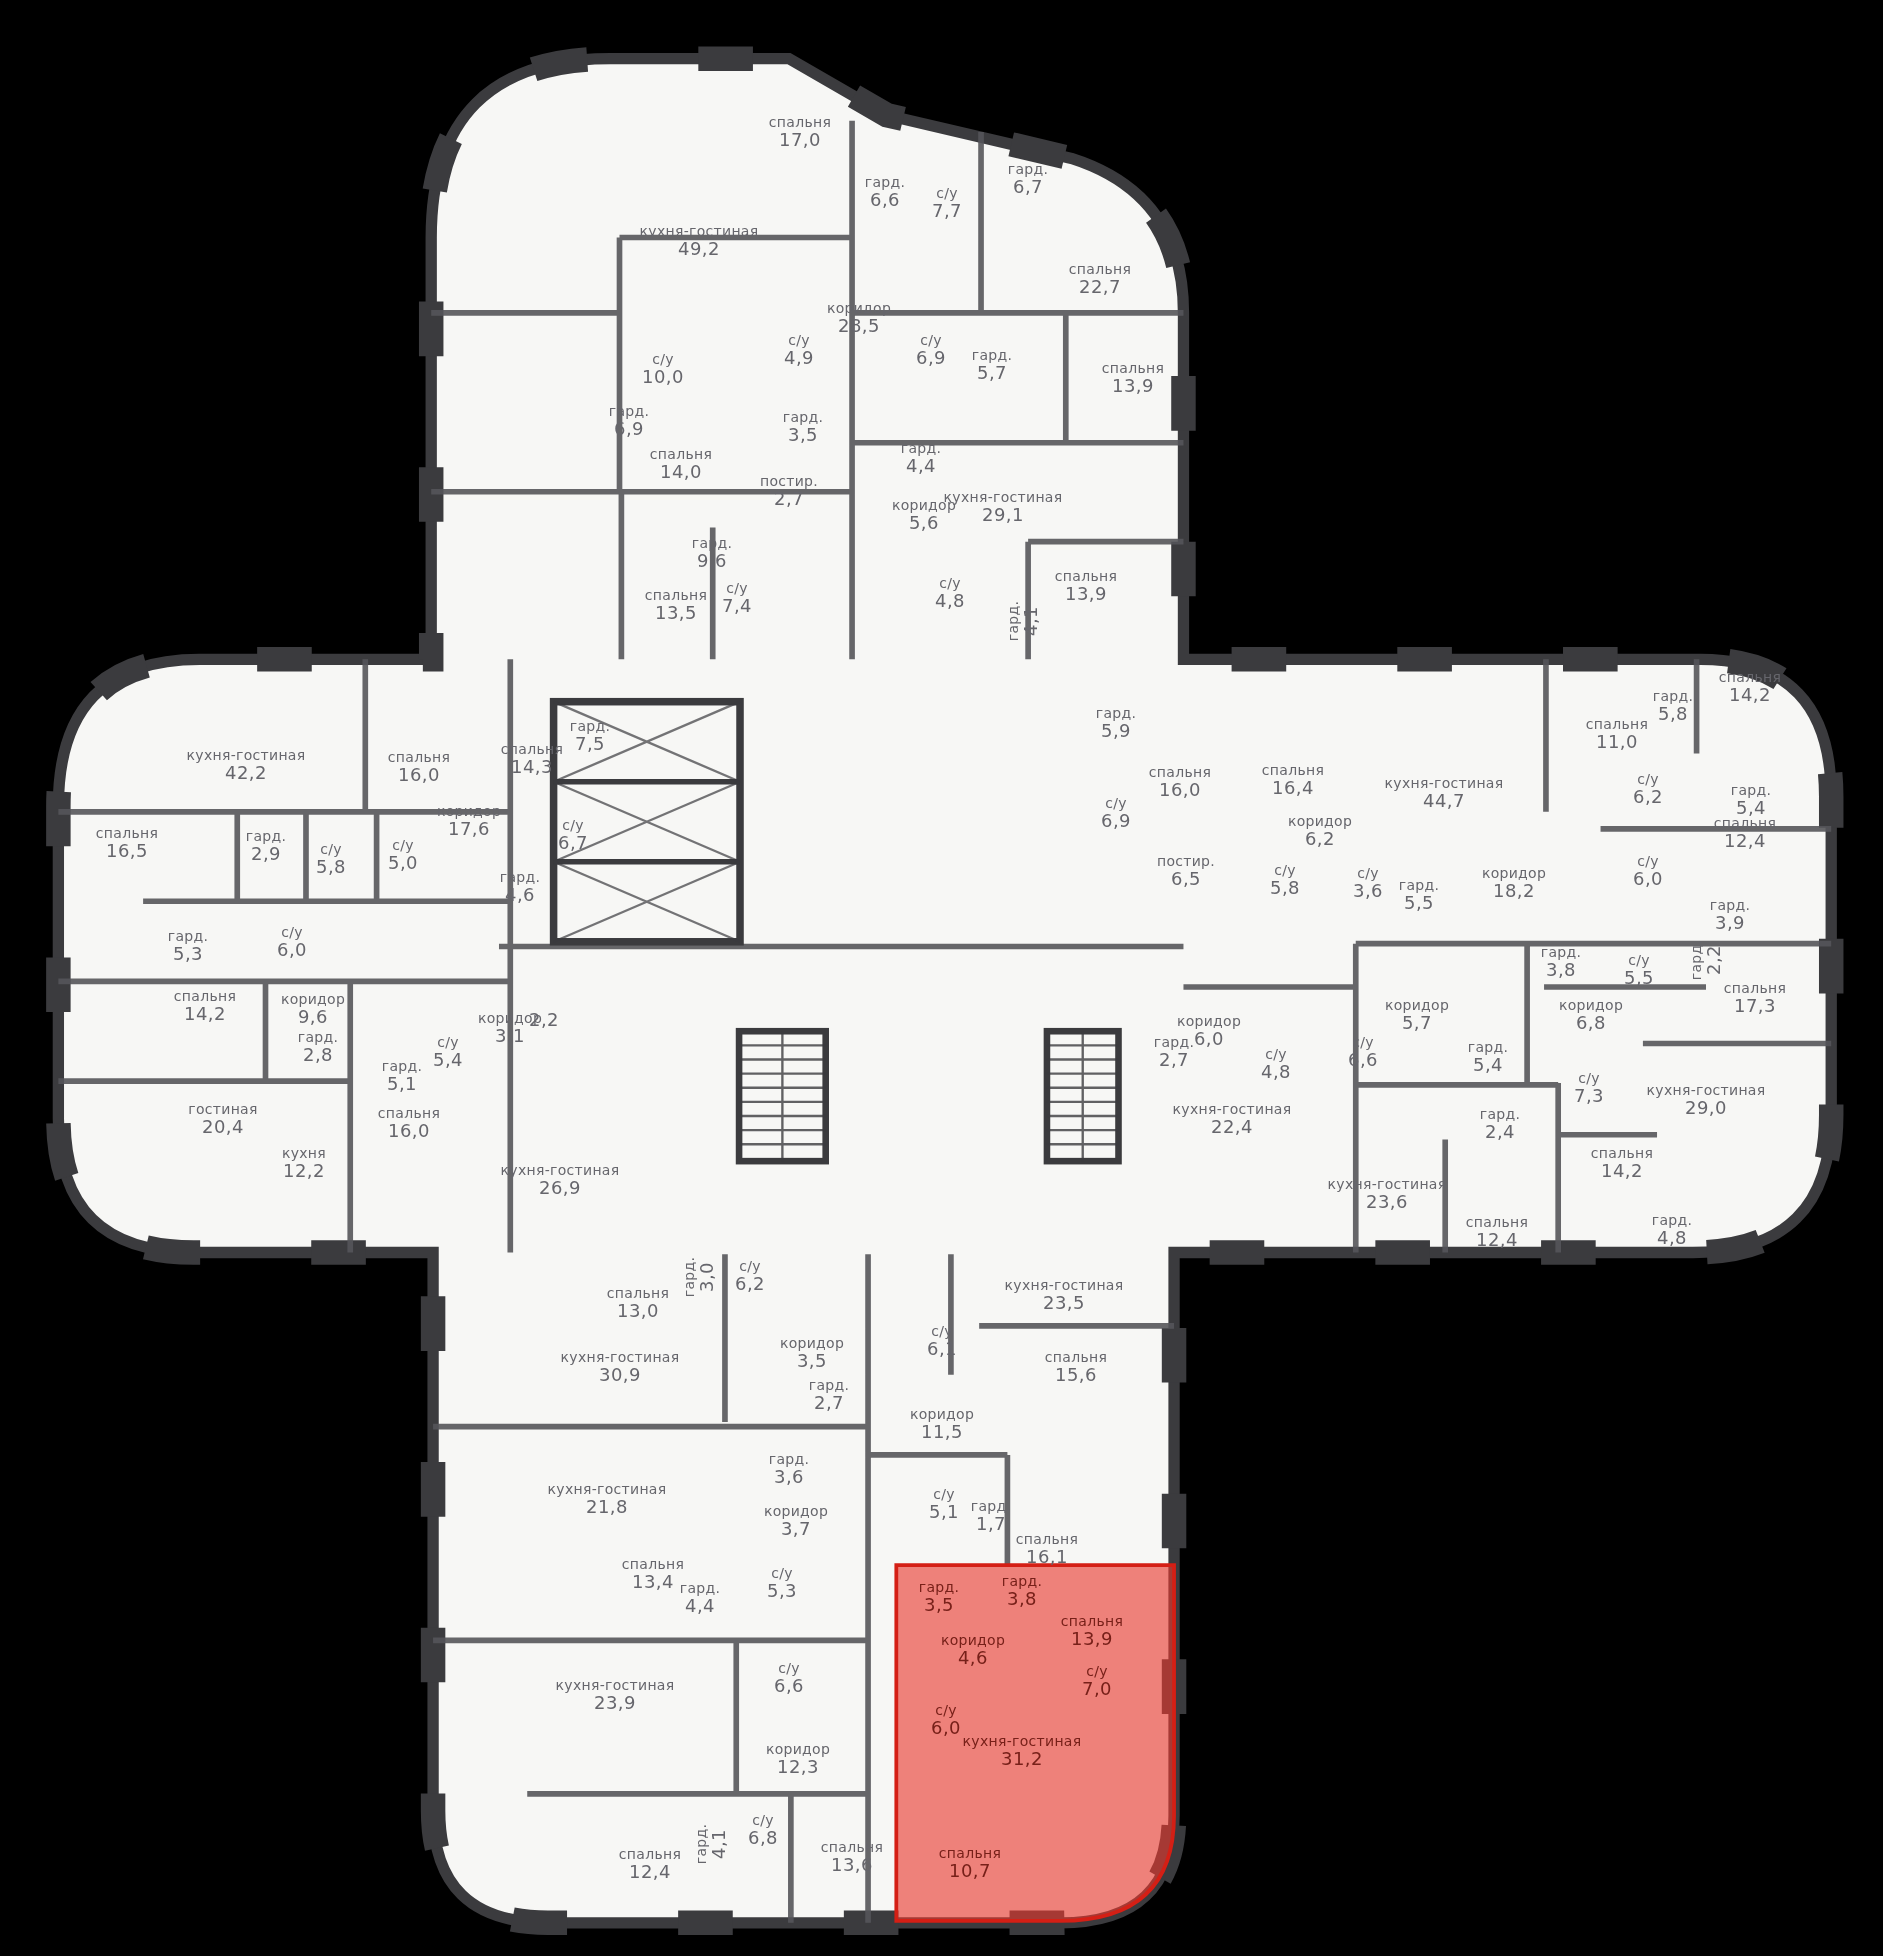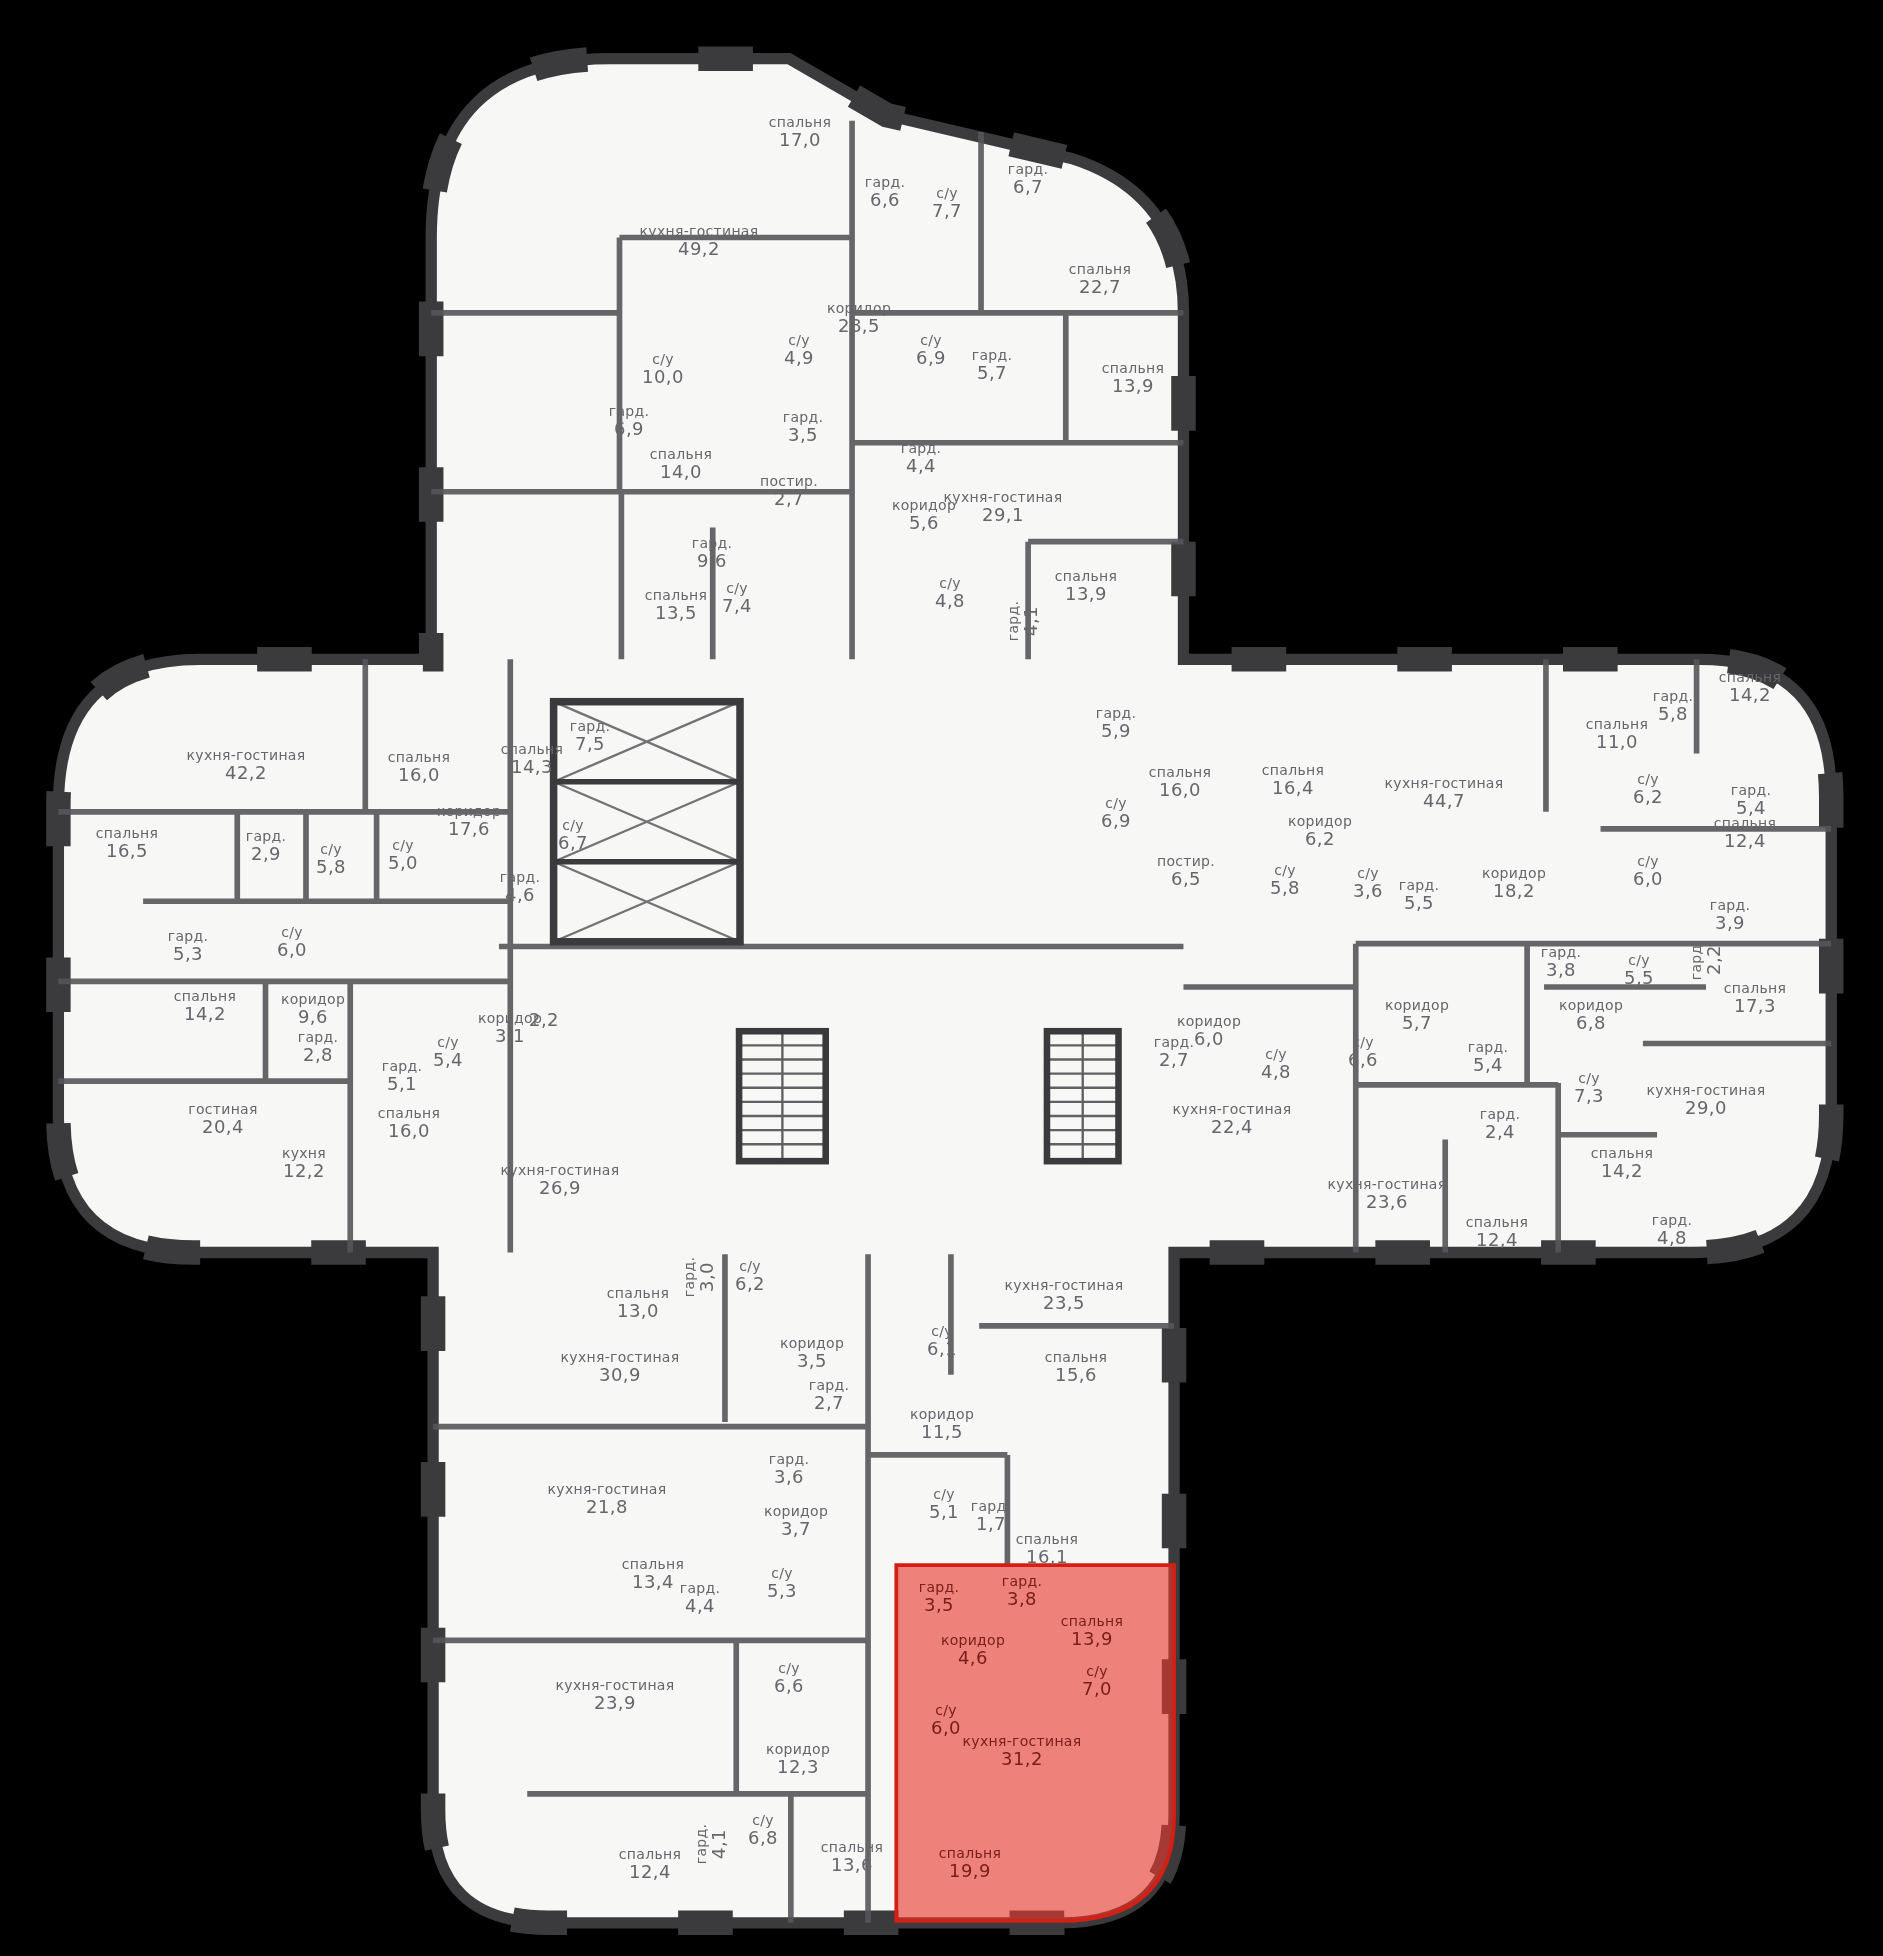--- a/index.html
+++ b/index.html
@@ -537,17 +537,17 @@
       <div class="room-label hl" style="left: 946px; top: 1720px;">
         <div class="rn">с/у</div>
         <div class="ra">6,0</div>
       </div>
       <div class="room-label hl" style="left: 1022px; top: 1751px;">
         <div class="rn">кухня-гостиная</div>
         <div class="ra">31,2</div>
       </div>
       <div class="room-label hl" style="left: 970px; top: 1863px;">
         <div class="rn">спальня</div>
-        <div class="ra">19,9</div>
+        <div class="ra">10,7</div>
       </div>
     </div>
 </div>
 
 
 </body></html>

